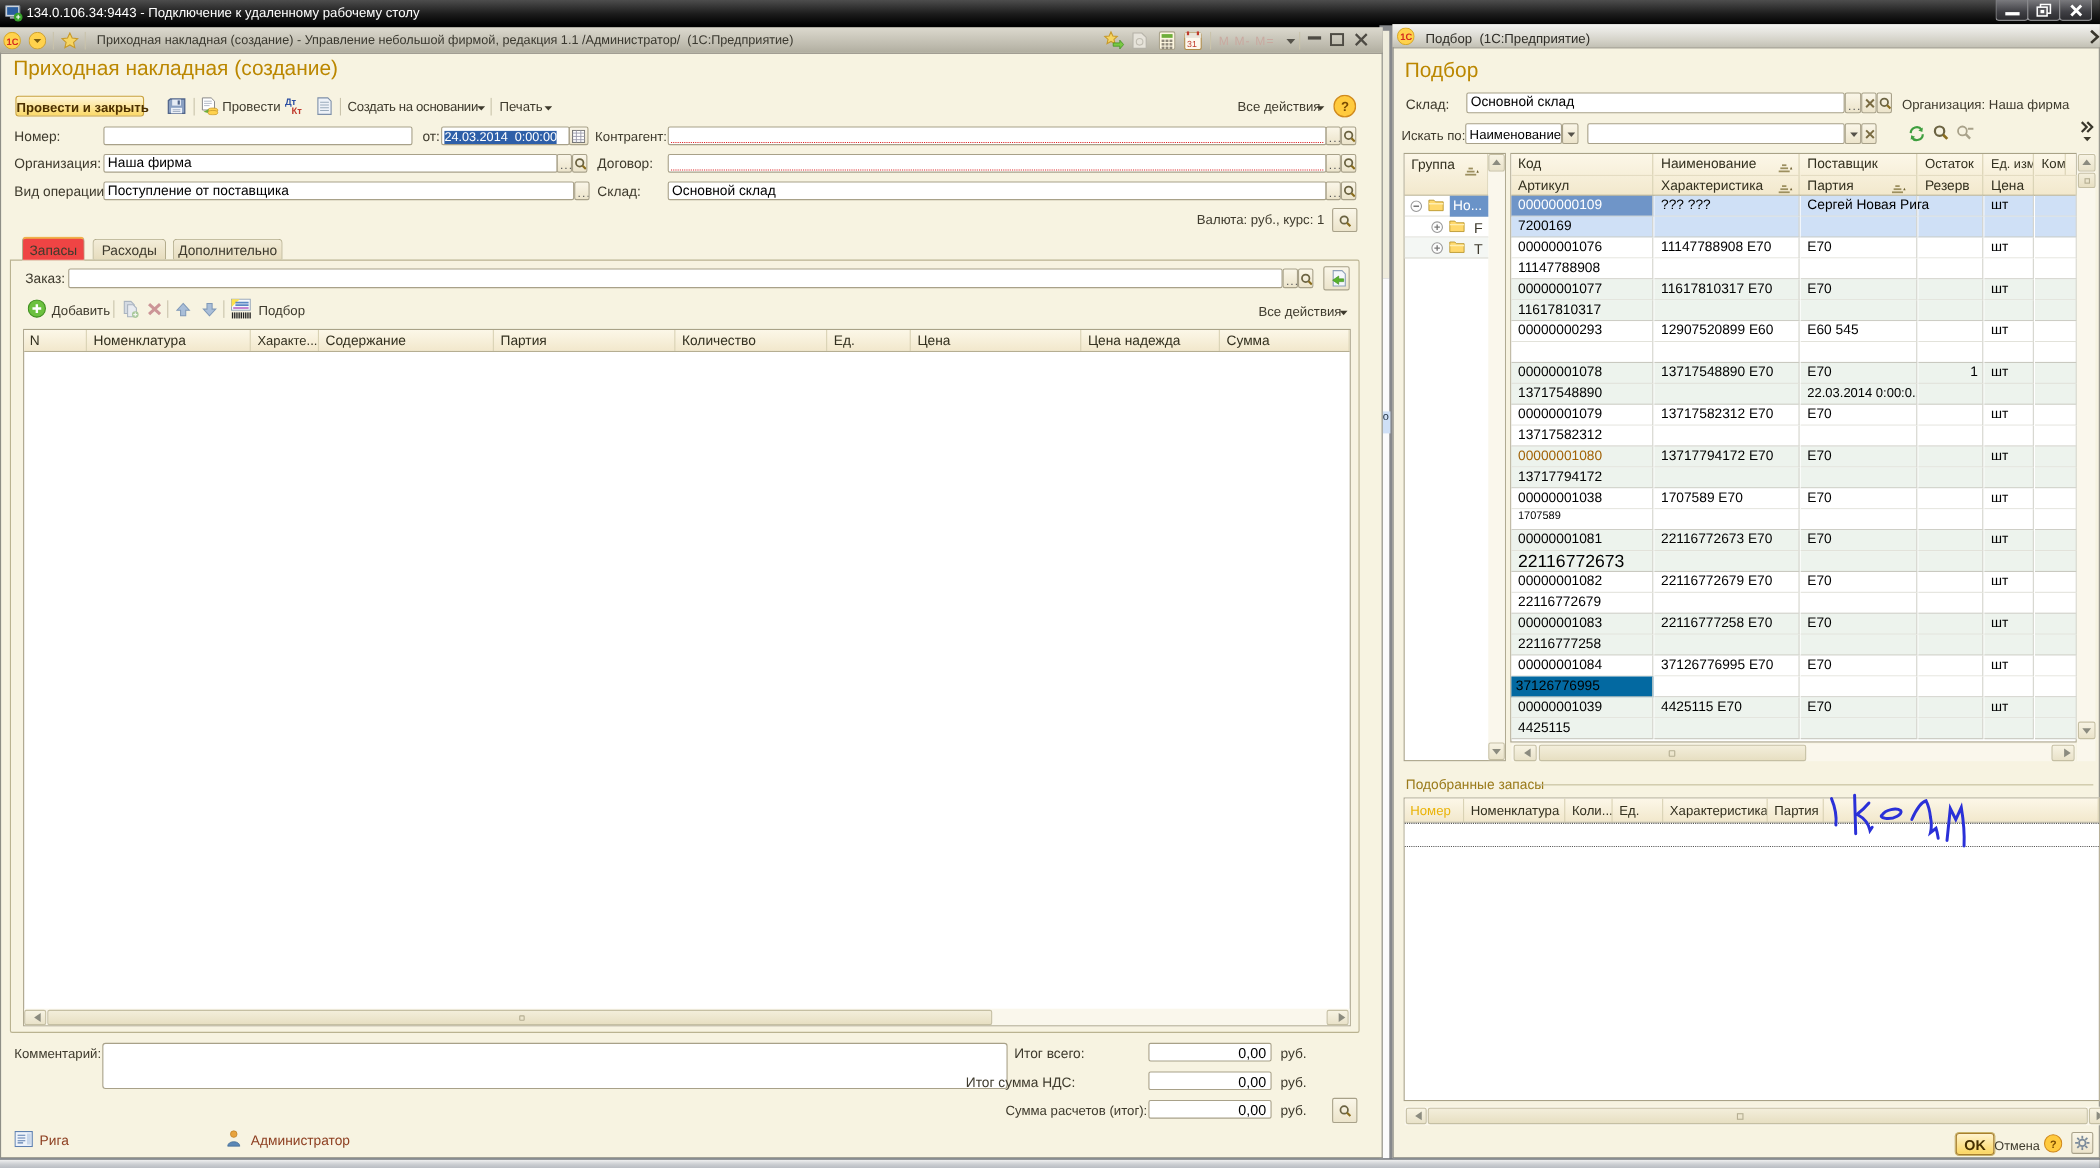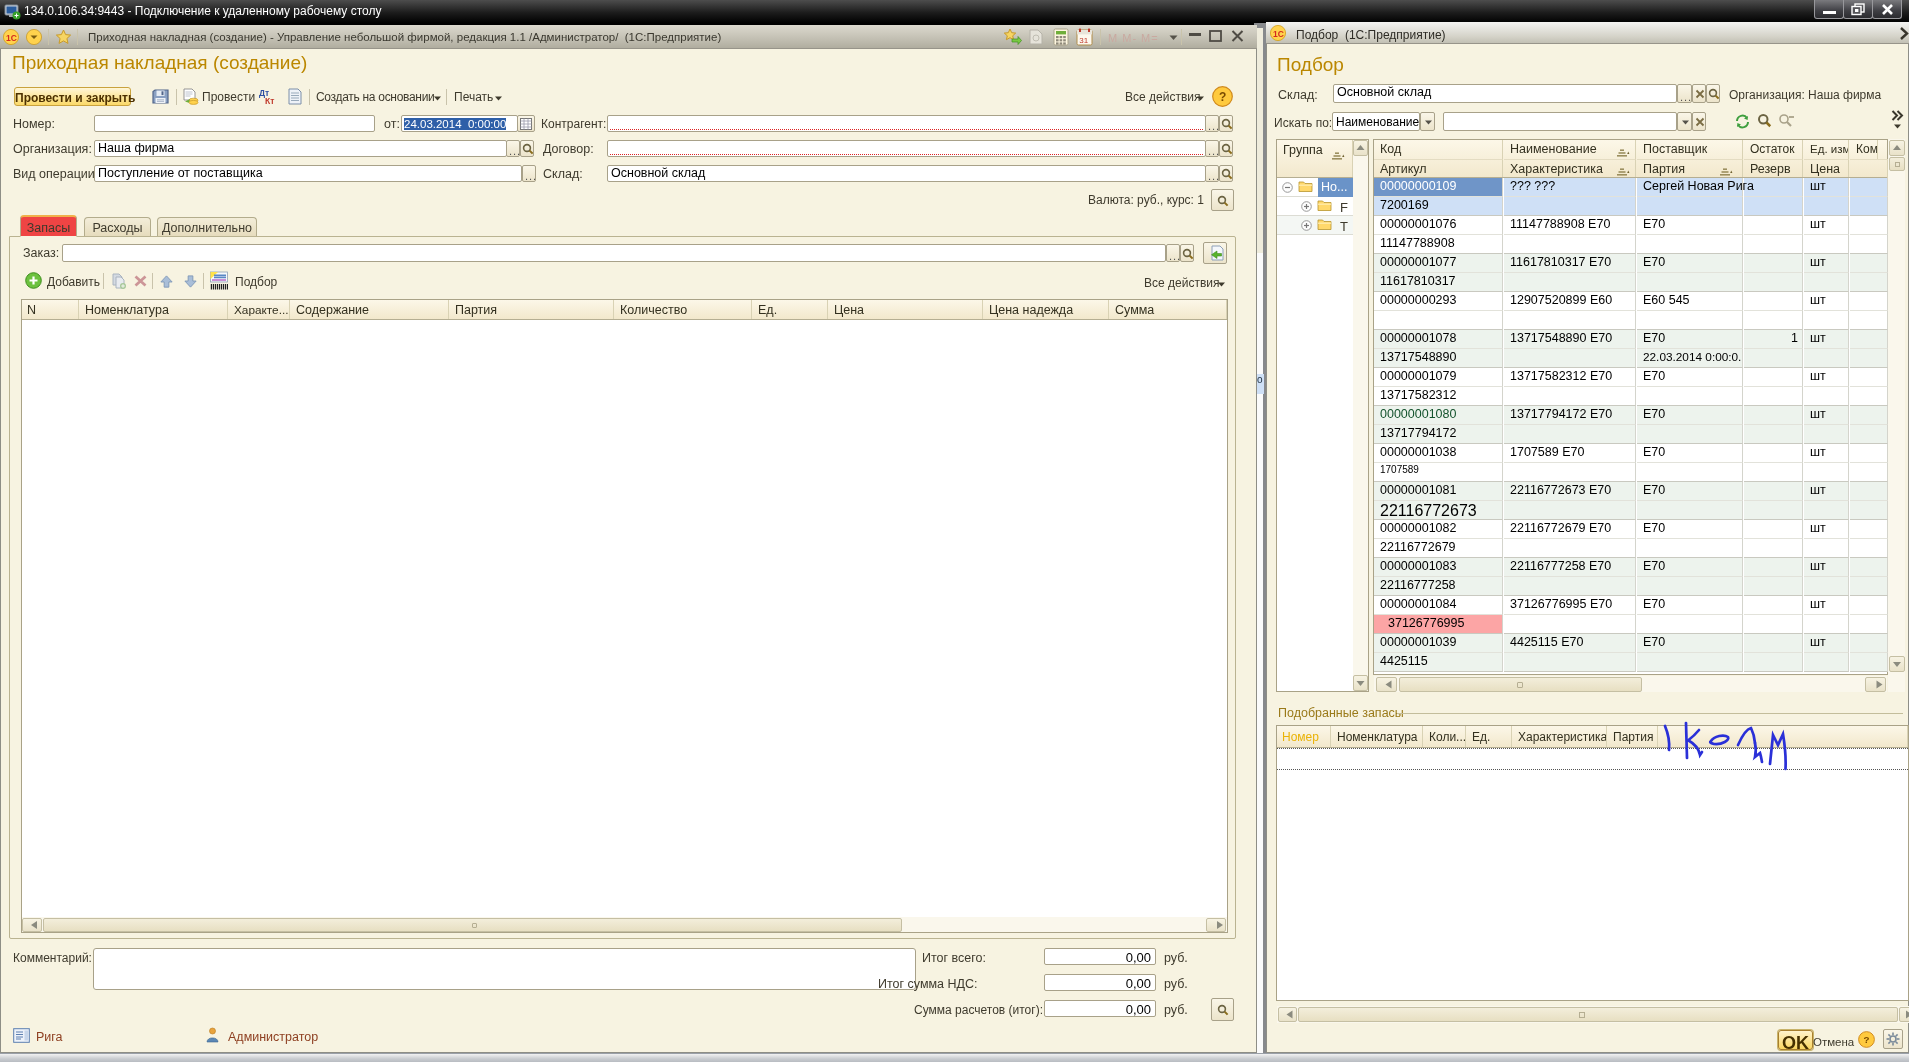--- a/index.html
+++ b/index.html
@@ -559,21 +559,21 @@
 <div style="left:1637px;top:368px;width:106px;height:19px;background:#ffffff;border-right:1px solid #d4d4cc;border-bottom:1px solid #e2e2da;font-size:12.5px;color:#000;padding:1px 0 0 6px;white-space:nowrap;overflow:hidden;">Е70</div>
 <div style="left:1744px;top:368px;width:59px;height:19px;background:#ffffff;border-right:1px solid #d4d4cc;border-bottom:1px solid #e2e2da;font-size:12.5px;color:#000;padding:1px 0 0 6px;white-space:nowrap;overflow:hidden;text-align:right;padding-right:4px;"></div>
 <div style="left:1804px;top:368px;width:45px;height:19px;background:#ffffff;border-right:1px solid #d4d4cc;border-bottom:1px solid #e2e2da;font-size:12.5px;color:#000;padding:1px 0 0 6px;white-space:nowrap;overflow:hidden;">шт</div>
 <div style="left:1850px;top:368px;width:38px;height:19px;background:#ffffff;border-right:1px solid #d4d4cc;border-bottom:1px solid #e2e2da;font-size:12.5px;color:#000;padding:1px 0 0 6px;white-space:nowrap;overflow:hidden;"></div>
 <div style="left:1374px;top:387px;width:129px;height:19px;background:#ffffff;border-right:1px solid #d4d4cc;border-bottom:1px solid #c9c9c0;font-size:12.5px;color:#000;padding:1px 0 0 6px;white-space:nowrap;overflow:hidden;">13717582312</div>
 <div style="left:1504px;top:387px;width:132px;height:19px;background:#ffffff;border-right:1px solid #d4d4cc;border-bottom:1px solid #c9c9c0;font-size:12.5px;color:#000;padding:1px 0 0 6px;white-space:nowrap;overflow:hidden;"></div>
 <div style="left:1637px;top:387px;width:106px;height:19px;background:#ffffff;border-right:1px solid #d4d4cc;border-bottom:1px solid #c9c9c0;font-size:12.5px;color:#000;padding:1px 0 0 6px;white-space:nowrap;overflow:hidden;"></div>
 <div style="left:1744px;top:387px;width:59px;height:19px;background:#ffffff;border-right:1px solid #d4d4cc;border-bottom:1px solid #c9c9c0;font-size:12.5px;color:#000;padding:1px 0 0 6px;white-space:nowrap;overflow:hidden;"></div>
 <div style="left:1804px;top:387px;width:45px;height:19px;background:#ffffff;border-right:1px solid #d4d4cc;border-bottom:1px solid #c9c9c0;font-size:12.5px;color:#000;padding:1px 0 0 6px;white-space:nowrap;overflow:hidden;"></div>
 <div style="left:1850px;top:387px;width:38px;height:19px;background:#ffffff;border-right:1px solid #d4d4cc;border-bottom:1px solid #c9c9c0;font-size:12.5px;color:#000;padding:1px 0 0 6px;white-space:nowrap;overflow:hidden;"></div>
-<div style="left:1374px;top:406px;width:129px;height:19px;background:#edf3ed;border-right:1px solid #d4d4cc;border-bottom:1px solid #e2e2da;font-size:12.5px;color:#14532d;padding:1px 0 0 6px;white-space:nowrap;overflow:hidden;">00000001080</div>
+<div style="left:1374px;top:406px;width:129px;height:19px;background:#edf3ed;border-right:1px solid #d4d4cc;border-bottom:1px solid #e2e2da;font-size:12.5px;color:#a16207;padding:1px 0 0 6px;white-space:nowrap;overflow:hidden;">00000001080</div>
 <div style="left:1504px;top:406px;width:132px;height:19px;background:#edf3ed;border-right:1px solid #d4d4cc;border-bottom:1px solid #e2e2da;font-size:12.5px;color:#000;padding:1px 0 0 6px;white-space:nowrap;overflow:hidden;">13717794172 Е70</div>
 <div style="left:1637px;top:406px;width:106px;height:19px;background:#edf3ed;border-right:1px solid #d4d4cc;border-bottom:1px solid #e2e2da;font-size:12.5px;color:#000;padding:1px 0 0 6px;white-space:nowrap;overflow:hidden;">Е70</div>
 <div style="left:1744px;top:406px;width:59px;height:19px;background:#edf3ed;border-right:1px solid #d4d4cc;border-bottom:1px solid #e2e2da;font-size:12.5px;color:#000;padding:1px 0 0 6px;white-space:nowrap;overflow:hidden;text-align:right;padding-right:4px;"></div>
 <div style="left:1804px;top:406px;width:45px;height:19px;background:#edf3ed;border-right:1px solid #d4d4cc;border-bottom:1px solid #e2e2da;font-size:12.5px;color:#000;padding:1px 0 0 6px;white-space:nowrap;overflow:hidden;">шт</div>
 <div style="left:1850px;top:406px;width:38px;height:19px;background:#edf3ed;border-right:1px solid #d4d4cc;border-bottom:1px solid #e2e2da;font-size:12.5px;color:#000;padding:1px 0 0 6px;white-space:nowrap;overflow:hidden;"></div>
 <div style="left:1374px;top:425px;width:129px;height:19px;background:#edf3ed;border-right:1px solid #d4d4cc;border-bottom:1px solid #c9c9c0;font-size:12.5px;color:#000;padding:1px 0 0 6px;white-space:nowrap;overflow:hidden;">13717794172</div>
 <div style="left:1504px;top:425px;width:132px;height:19px;background:#edf3ed;border-right:1px solid #d4d4cc;border-bottom:1px solid #c9c9c0;font-size:12.5px;color:#000;padding:1px 0 0 6px;white-space:nowrap;overflow:hidden;"></div>
 <div style="left:1637px;top:425px;width:106px;height:19px;background:#edf3ed;border-right:1px solid #d4d4cc;border-bottom:1px solid #c9c9c0;font-size:12.5px;color:#000;padding:1px 0 0 6px;white-space:nowrap;overflow:hidden;"></div>
 <div style="left:1744px;top:425px;width:59px;height:19px;background:#edf3ed;border-right:1px solid #d4d4cc;border-bottom:1px solid #c9c9c0;font-size:12.5px;color:#000;padding:1px 0 0 6px;white-space:nowrap;overflow:hidden;"></div>
 <div style="left:1804px;top:425px;width:45px;height:19px;background:#edf3ed;border-right:1px solid #d4d4cc;border-bottom:1px solid #c9c9c0;font-size:12.5px;color:#000;padding:1px 0 0 6px;white-space:nowrap;overflow:hidden;"></div>
@@ -625,21 +625,21 @@
 <div style="left:1637px;top:577px;width:106px;height:19px;background:#edf3ed;border-right:1px solid #d4d4cc;border-bottom:1px solid #c9c9c0;font-size:12.5px;color:#000;padding:1px 0 0 6px;white-space:nowrap;overflow:hidden;"></div>
 <div style="left:1744px;top:577px;width:59px;height:19px;background:#edf3ed;border-right:1px solid #d4d4cc;border-bottom:1px solid #c9c9c0;font-size:12.5px;color:#000;padding:1px 0 0 6px;white-space:nowrap;overflow:hidden;"></div>
 <div style="left:1804px;top:577px;width:45px;height:19px;background:#edf3ed;border-right:1px solid #d4d4cc;border-bottom:1px solid #c9c9c0;font-size:12.5px;color:#000;padding:1px 0 0 6px;white-space:nowrap;overflow:hidden;"></div>
 <div style="left:1850px;top:577px;width:38px;height:19px;background:#edf3ed;border-right:1px solid #d4d4cc;border-bottom:1px solid #c9c9c0;font-size:12.5px;color:#000;padding:1px 0 0 6px;white-space:nowrap;overflow:hidden;"></div>
 <div style="left:1374px;top:596px;width:129px;height:19px;background:#ffffff;border-right:1px solid #d4d4cc;border-bottom:1px solid #e2e2da;font-size:12.5px;color:#000;padding:1px 0 0 6px;white-space:nowrap;overflow:hidden;">00000001084</div>
 <div style="left:1504px;top:596px;width:132px;height:19px;background:#ffffff;border-right:1px solid #d4d4cc;border-bottom:1px solid #e2e2da;font-size:12.5px;color:#000;padding:1px 0 0 6px;white-space:nowrap;overflow:hidden;">37126776995 Е70</div>
 <div style="left:1637px;top:596px;width:106px;height:19px;background:#ffffff;border-right:1px solid #d4d4cc;border-bottom:1px solid #e2e2da;font-size:12.5px;color:#000;padding:1px 0 0 6px;white-space:nowrap;overflow:hidden;">Е70</div>
 <div style="left:1744px;top:596px;width:59px;height:19px;background:#ffffff;border-right:1px solid #d4d4cc;border-bottom:1px solid #e2e2da;font-size:12.5px;color:#000;padding:1px 0 0 6px;white-space:nowrap;overflow:hidden;text-align:right;padding-right:4px;"></div>
 <div style="left:1804px;top:596px;width:45px;height:19px;background:#ffffff;border-right:1px solid #d4d4cc;border-bottom:1px solid #e2e2da;font-size:12.5px;color:#000;padding:1px 0 0 6px;white-space:nowrap;overflow:hidden;">шт</div>
 <div style="left:1850px;top:596px;width:38px;height:19px;background:#ffffff;border-right:1px solid #d4d4cc;border-bottom:1px solid #e2e2da;font-size:12.5px;color:#000;padding:1px 0 0 6px;white-space:nowrap;overflow:hidden;"></div>
-<div style="left:1374px;top:615px;width:129px;height:19px;background:#fca5a5;border-right:1px solid #d4d4cc;border-bottom:1px solid #c9c9c0;font-size:12.5px;color:#000;padding:1px 0 0 14px;white-space:nowrap;overflow:hidden;">37126776995</div>
+<div style="left:1374px;top:615px;width:129px;height:19px;background:#0369a1;border-right:1px solid #d4d4cc;border-bottom:1px solid #c9c9c0;font-size:12.5px;color:#000;padding:1px 0 0 4px;white-space:nowrap;overflow:hidden;">37126776995</div>
 <div style="left:1504px;top:615px;width:132px;height:19px;background:#ffffff;border-right:1px solid #d4d4cc;border-bottom:1px solid #c9c9c0;font-size:12.5px;color:#000;padding:1px 0 0 6px;white-space:nowrap;overflow:hidden;"></div>
 <div style="left:1637px;top:615px;width:106px;height:19px;background:#ffffff;border-right:1px solid #d4d4cc;border-bottom:1px solid #c9c9c0;font-size:12.5px;color:#000;padding:1px 0 0 6px;white-space:nowrap;overflow:hidden;"></div>
 <div style="left:1744px;top:615px;width:59px;height:19px;background:#ffffff;border-right:1px solid #d4d4cc;border-bottom:1px solid #c9c9c0;font-size:12.5px;color:#000;padding:1px 0 0 6px;white-space:nowrap;overflow:hidden;"></div>
 <div style="left:1804px;top:615px;width:45px;height:19px;background:#ffffff;border-right:1px solid #d4d4cc;border-bottom:1px solid #c9c9c0;font-size:12.5px;color:#000;padding:1px 0 0 6px;white-space:nowrap;overflow:hidden;"></div>
 <div style="left:1850px;top:615px;width:38px;height:19px;background:#ffffff;border-right:1px solid #d4d4cc;border-bottom:1px solid #c9c9c0;font-size:12.5px;color:#000;padding:1px 0 0 6px;white-space:nowrap;overflow:hidden;"></div>
 <div style="left:1374px;top:634px;width:129px;height:19px;background:#edf3ed;border-right:1px solid #d4d4cc;border-bottom:1px solid #e2e2da;font-size:12.5px;color:#000;padding:1px 0 0 6px;white-space:nowrap;overflow:hidden;">00000001039</div>
 <div style="left:1504px;top:634px;width:132px;height:19px;background:#edf3ed;border-right:1px solid #d4d4cc;border-bottom:1px solid #e2e2da;font-size:12.5px;color:#000;padding:1px 0 0 6px;white-space:nowrap;overflow:hidden;">4425115 Е70</div>
 <div style="left:1637px;top:634px;width:106px;height:19px;background:#edf3ed;border-right:1px solid #d4d4cc;border-bottom:1px solid #e2e2da;font-size:12.5px;color:#000;padding:1px 0 0 6px;white-space:nowrap;overflow:hidden;">Е70</div>
 <div style="left:1744px;top:634px;width:59px;height:19px;background:#edf3ed;border-right:1px solid #d4d4cc;border-bottom:1px solid #e2e2da;font-size:12.5px;color:#000;padding:1px 0 0 6px;white-space:nowrap;overflow:hidden;text-align:right;padding-right:4px;"></div>
 <div style="left:1804px;top:634px;width:45px;height:19px;background:#edf3ed;border-right:1px solid #d4d4cc;border-bottom:1px solid #e2e2da;font-size:12.5px;color:#000;padding:1px 0 0 6px;white-space:nowrap;overflow:hidden;">шт</div>
@@ -711,21 +711,21 @@
 <div class="thumb" style="left:1298px;top:1007px;width:600px;height:15px;border-radius:2px;">
     <div style="left:280px;top:4px;width:6px;height:6px;border:1px solid #b5ae92;"></div>
   </div>
 <div class="scb" style="left:1899px;top:1007px;width:12px;height:15px;">
     <svg width="10" height="13" viewBox="0 0 10 13" style="position:absolute;left:0;top:0">
       <g fill="#8b8b7f" transform="translate(-2.0,-0.5)">
         <path d="M8 3 L14 7 L8 11 Z"></path>
       </g>
     </svg>
   </div>
-<div style="left:1778px;top:1030px;width:35px;height:20px;background:linear-gradient(#fff3cd,#fbd661);border:1px solid #a87f2e;border-radius:3px;box-shadow:0 0 0 1px #c8b36a;font-size:18px;font-weight:bold;color:#463000;text-align:center;padding-top:2px;">OK</div>
+<div style="left:1778px;top:1030px;width:35px;height:20px;background:linear-gradient(#fff3cd,#fbd661);border:1px solid #a87f2e;border-radius:3px;box-shadow:0 0 0 1px #c8b36a;font-size:13px;font-weight:bold;color:#463000;text-align:center;padding-top:2px;">OK</div>
 <div class="lbl" style="left:1813px;top:1035px;font-size:11.5px;">Отмена</div>
 <svg style="position:absolute;left:1858px;top:1031px" width="17" height="17" viewBox="0 0 19 19">
     <circle cx="9.5" cy="9.5" r="8.8" fill="#ffca3e" stroke="#d08a1e" stroke-width="1.1"></circle>
     <text x="6.2" y="13.8" font-size="11" font-weight="bold" fill="#7a4b00" font-family="Liberation Sans">?</text>
   </svg>
 <div class="sbtn" style="left:1883px;top:1029px;width:20px;height:20px;">
     <svg style="position:absolute;left:2px;top:2px" width="14" height="14" viewBox="0 0 14 14">
       <circle cx="7" cy="7" r="3" fill="none" stroke="#7a8a9a" stroke-width="1.6"></circle>
       <rect x="6.2" y="0.5" width="1.6" height="2.6" fill="#7a8a9a" transform="rotate(0 7 7)"></rect>
       <rect x="6.2" y="0.5" width="1.6" height="2.6" fill="#7a8a9a" transform="rotate(45 7 7)"></rect>

